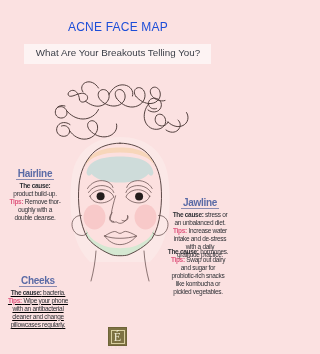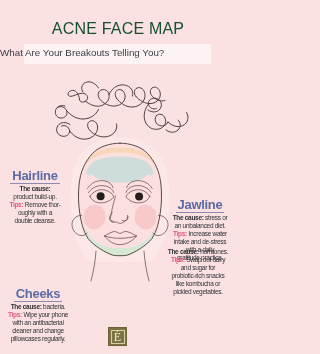--- a/index.html
+++ b/index.html
@@ -8,36 +8,36 @@
     width:236px;height:354px;overflow:hidden;
     background:#fbe1e1;
     font-family:"Liberation Sans",sans-serif;
     position:relative;
     -webkit-font-smoothing:antialiased;
   }
   .page{position:absolute;inset:0;}
   .title{
     position:absolute;left:0;right:0;top:20px;
     text-align:center;
-    font-size:16px;letter-spacing:0.2px;
-    color:#14532d;font-weight:400;
+    font-size:12px;letter-spacing:0.2px;
+    color:#1d4ed8;font-weight:400;
   }
   .subbox{
     position:absolute;left:24px;top:44px;width:187px;height:20px;
     background:#fdf3f3;
   }
   .subtitle{
     position:absolute;left:0;right:0;top:47px;
-    text-align:left;font-size:9.8px;color:#3b3f48;
+    text-align:center;font-size:9.8px;color:#3b3f48;
   }
   svg.art{position:absolute;left:0;top:0;width:236px;height:354px;}
 
   .block{position:absolute;}
   .blk-head{
-    font-size:13px;color:#5b6ba6;font-weight:700;letter-spacing:-0.3px;
+    font-size:10px;color:#5b6ba6;font-weight:700;letter-spacing:-0.3px;
     text-align:center;
     border-bottom:1px solid #8b8bb0;
     padding-bottom:0px;padding-left:2px;padding-right:2px;
     display:inline-block;
     margin-top:40px;
   }
   .blk-head-wrap{text-align:center;}
   .blk-body{
     font-size:6.5px;color:#2f3136;letter-spacing:-0.3px;
     text-align:center;margin-top:0.5px;
@@ -161,21 +161,21 @@
     <div class="blk-body">
         <div><span class="lbl">The cause:</span><span> stress or</span></div>
         <div><span>an unbalanced diet.</span></div>
         <div><span class="tips">Tips:</span><span> Increase water</span></div>
         <div><span>intake and de-stress</span></div>
         <div><span>with a daily</span></div>
         <div><span>gratitude practice.</span></div>
       </div>
   </div>
 
-  <div class="block" style="left:3px;top:246px;width:70px;">
+  <div class="block" style="left:3px;top:235px;width:70px;text-decoration:underline;">
     <div class="blk-head-wrap"><span class="blk-head">Cheeks</span></div>
     <div class="blk-body">
         <div><span class="lbl">The cause:</span><span> bacteria.</span></div>
         <div><span class="tips">Tips:</span><span> Wipe your phone</span></div>
         <div><span>with an antibacterial</span></div>
         <div><span>cleaner and change</span></div>
         <div><span>pillowcases regularly.</span></div>
       </div>
   </div>
 

